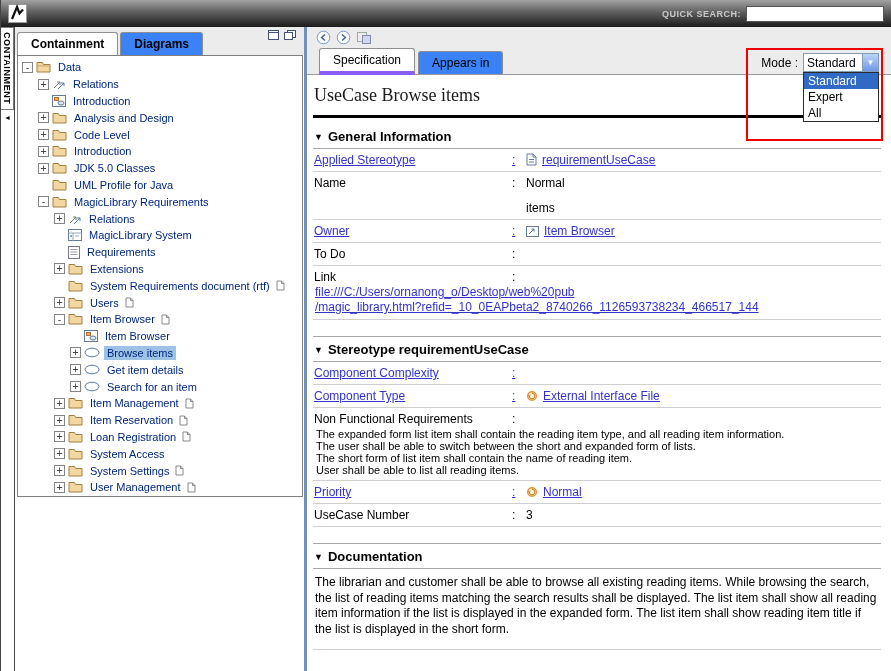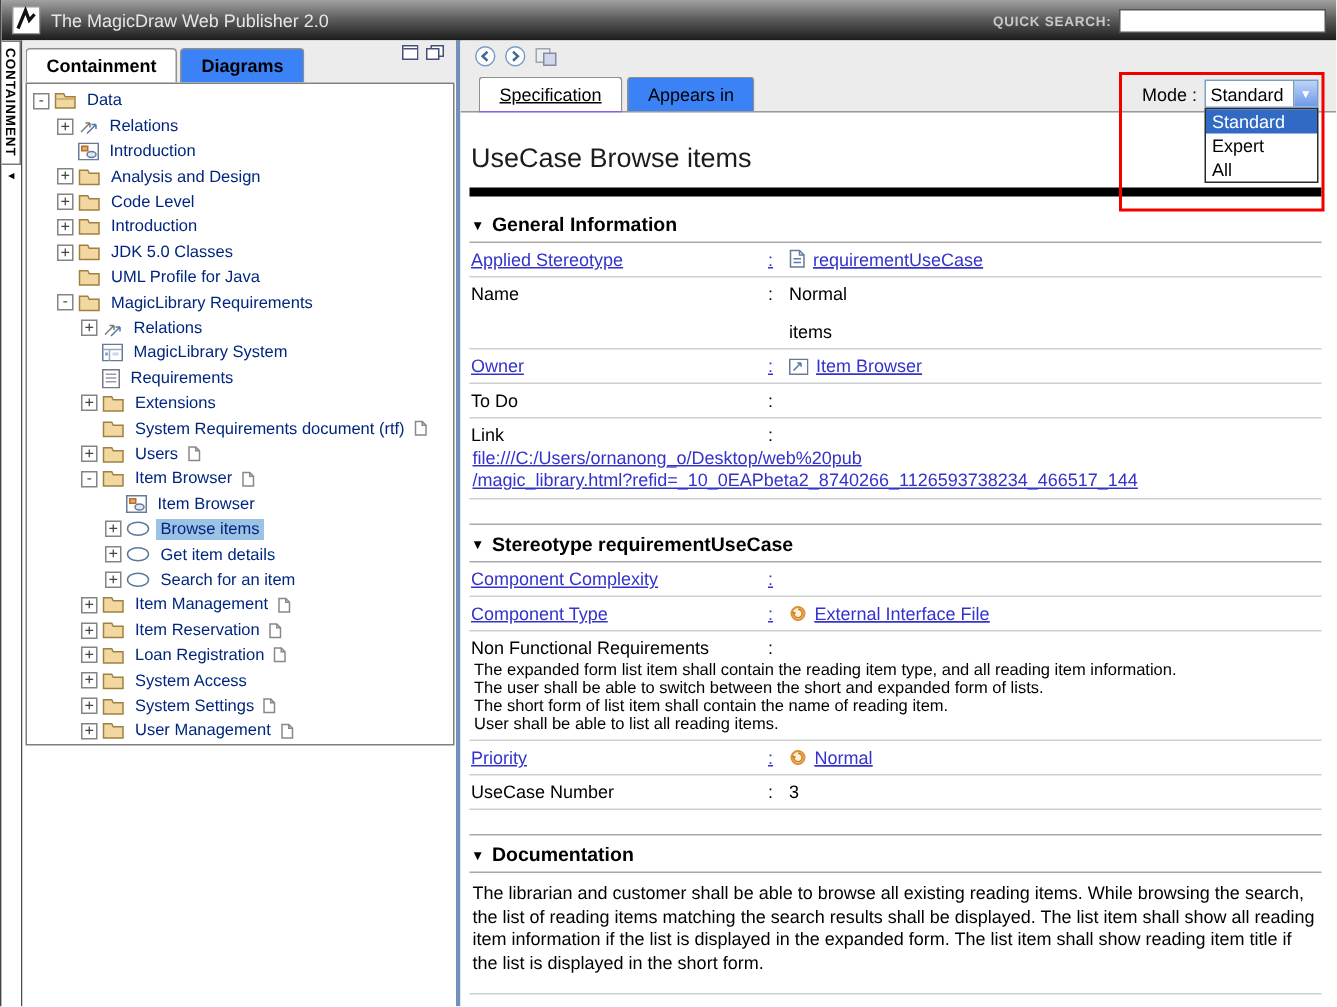--- a/index.html
+++ b/index.html
@@ -43,23 +43,23 @@
   .tlabel { font-size:11px; color:#00267e; padding:1px 3px; }
   .tlabel.selected { background:#9cc3e5; }
 
   .divider { width:3px; flex:none; background:#7391b8; }
 
   
   .right-panel { flex:1; position:relative; background:#fff; display:flex; flex-direction:column; overflow:hidden; }
   .toolbar { height:21px; flex:none; background:#ececec; display:flex; align-items:center; gap:5px; padding-left:9px; }
   .toolbar span { display:flex; cursor:pointer; }
   .right-tabs { height:27px; flex:none; background:#ececec; display:flex; align-items:flex-end; padding-left:12px; gap:3px; border-bottom:1px solid #9a9a9a; }
-  .right-tabs .tab.active { border-bottom:1px solid #8b5cf6; margin-bottom:-1px;text-decoration:underline; }
-
-  .title-wrap { margin:0 10px 0 6px; padding:20px 0 9px 1px; border-bottom:6px solid #000000; }
+  .right-tabs .tab.active { border-bottom:4px solid #8b5cf6; margin-bottom:-1px; }
+
+  .title-wrap { margin:0 10px 0 6px; padding:10px 0 9px 1px; border-bottom:3px solid #000000;font-family:Liberation Serif, serif; }
   .page-title { font-size:18px; font-weight:normal; color:#1c1c1c; }
 
   #sections { padding:0 10px 0 6px; }
   .section { margin-top:6px; }
   .section.bordered { margin-top:16px; border-top:1px solid #a8a8a8; }
   .sec-header { display:flex; align-items:center; gap:5px; font-size:13px; font-weight:bold; color:#000;
     padding:5px 0 4px 1px; border-bottom:1px solid #a8a8a8; cursor:pointer; }
   .tri { font-size:9px; color:#000; }
 
   .spec-row { display:flex; border-bottom:1px solid #cfcfcf; padding:4px 0 4px 1px; font-size:12px; color:#000; }
@@ -94,21 +94,20 @@
 
 <div class="app">
 
   <header class="titlebar">
     <span class="logo">
       <svg width="19" height="19" viewBox="0 0 19 19">
           <rect x="0.5" y="0.5" width="18" height="18" fill="#fff" stroke="#9a9a9a"></rect>
           <path d="M4 15 L9 3 L11.5 9.5 L15 5.5" stroke="#111" stroke-width="2.2" fill="none"></path>
         </svg>
     </span>
-    <span class="app-title">The MagicDraw Web Publisher 2.0</span>
     <span class="qs-wrap">
       <span class="qs-label">QUICK SEARCH:</span>
       <input class="qs-input" type="text" value="" style="">
     </span>
   </header>
 
   <div class="body-row">
 
     <div class="collapse-strip">
       <div class="vbox">

